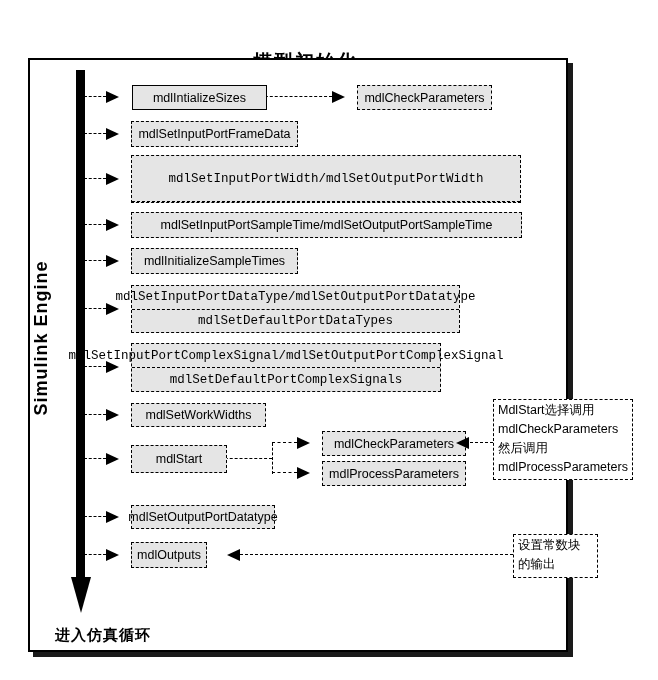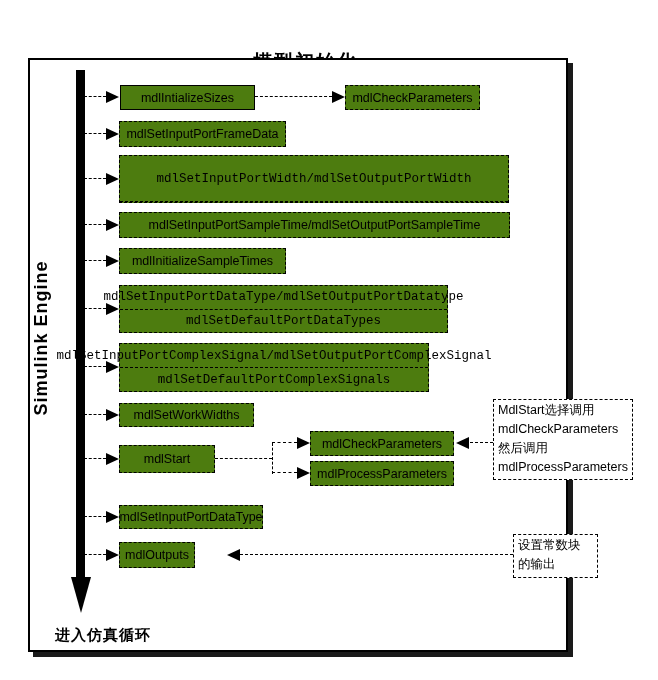--- a/index.html
+++ b/index.html
@@ -20,23 +20,23 @@
   .tbar-head {
     position:absolute; left:71px; top:577px; width:0; height:0; z-index:1;
     border-left:10px solid transparent; border-right:10px solid transparent; border-top:36px solid #000;
   }
   .engine {
     position:absolute; left:-48px; top:327px; width:180px; height:22px;
     transform:rotate(-90deg); text-align:center;
     font-size:18px; font-weight:bold; letter-spacing:1px; white-space:nowrap; z-index:1;
   }
   .bx {
-    position:absolute; box-sizing:border-box; background:#4d7c0f;
+    position:absolute; box-sizing:border-box; background:#e5e5e5;
     border:1.5px dashed #000; display:flex; align-items:center; justify-content:center;
-    font-size:12.5px; white-space:nowrap; z-index:1;
+    font-size:12.5px; white-space:nowrap; z-index:1;margin-left:12px;
   }
   .bx.solid { border:1.5px solid #000; }
   .bx2 { flex-direction:column; align-items:stretch; justify-content:stretch;font-family:Liberation Mono, monospace; }
   .bx2 .cell { flex:1; display:flex; align-items:center; justify-content:center; }
   .bx2 .cell:first-child { border-bottom:1.5px dashed #000; }
   .dash-h { position:absolute; height:0; border-top:1.5px dashed #000; z-index:0; }
   .dash-v { position:absolute; width:0; border-left:1.5px dashed #000; z-index:0; }
   .arr-r {
     position:absolute; width:0; height:0; z-index:1;
     border-top:6px solid transparent; border-bottom:6px solid transparent; border-left:13px solid #000;
@@ -120,21 +120,21 @@
   <div class="dash-v" style="left:272px;top:443px;height:31px"></div>
   <div class="dash-h" style="left:272px;top:442px;width:25px"></div>
   <div class="arr-r" style="left:297px;top:437px"></div>
   <div class="dash-h" style="left:272px;top:472px;width:25px"></div>
   <div class="arr-r" style="left:297px;top:467px"></div>
   <div class="bx" style="left:310px;top:431px;width:144px;height:25px">mdlCheckParameters</div>
   <div class="bx" style="left:310px;top:461px;width:144px;height:25px">mdlProcessParameters</div>
   <div class="dash-h" style="left:470px;top:442px;width:23px"></div>
   <div class="arr-l" style="left:456px;top:437px"></div>
 
-  <div class="bx" style="left:119px;top:505px;width:144px;height:24px">mdlSetInputPortDataType</div>
+  <div class="bx" style="left:119px;top:505px;width:144px;height:24px">mdlSetOutputPortDatatype</div>
 
   <div class="bx" style="left:119px;top:542px;width:76px;height:26px">mdlOutputs</div>
   <div class="dash-h" style="left:240px;top:554px;width:273px"></div>
   <div class="arr-l" style="left:227px;top:549px"></div>
 
   <div class="note" style="left:493px;top:399px;width:140px;height:81px">
     <div>MdlStart选择调用</div>
     <div>mdlCheckParameters</div>
     <div>然后调用</div>
     <div>mdlProcessParameters</div>

